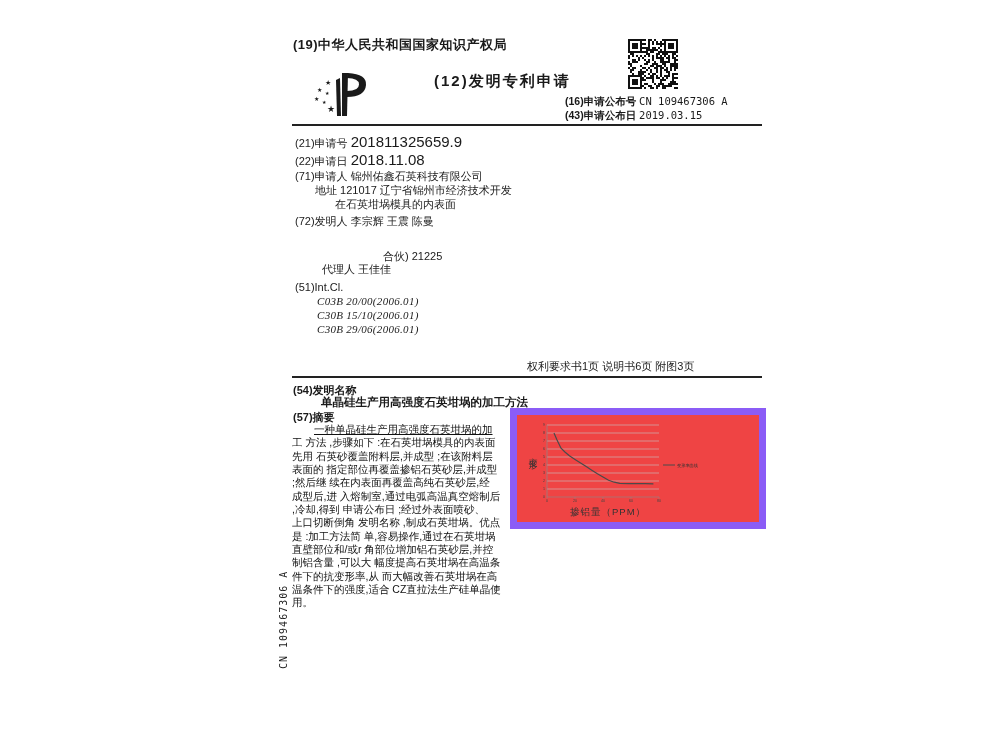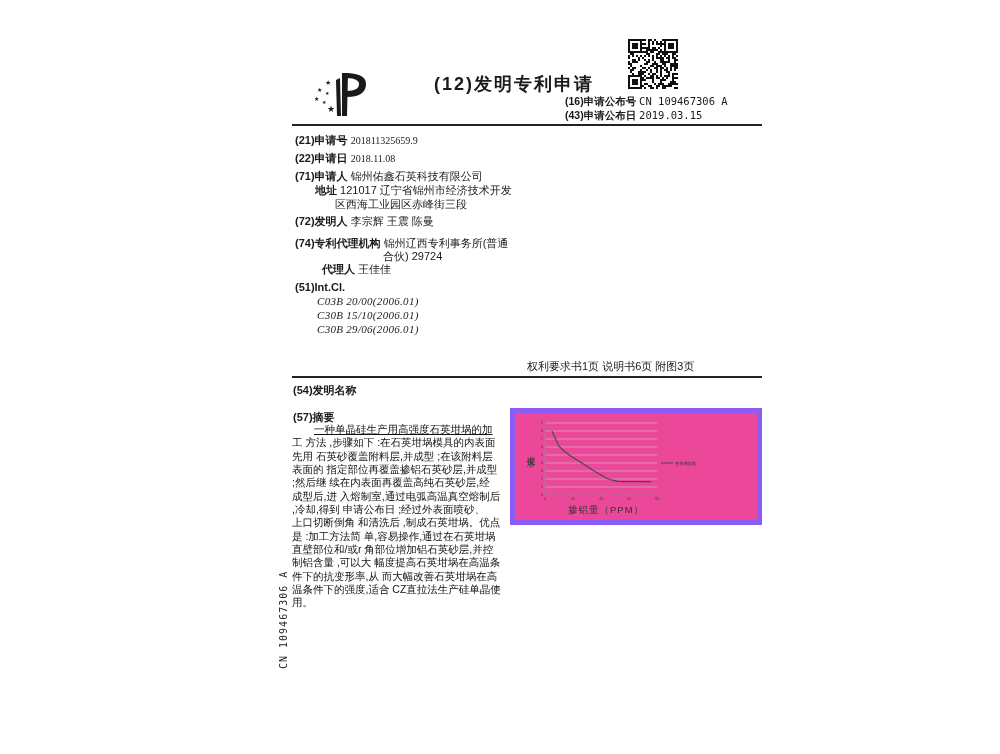--- a/index.html
+++ b/index.html
@@ -1,58 +1,59 @@
 <!DOCTYPE html>
 <html><head>
 <meta charset="utf-8">
 <style>
   html,body{margin:0;padding:0;background:#fff;}
   .page{position:relative;width:1000px;height:754px;background:#fff;overflow:hidden;
         font-family:"Liberation Sans",sans-serif;color:#1a1a1a;}
   .abs{position:absolute;white-space:nowrap;}
   .office{left:293px;top:36px;font-size:13px;font-weight:700;letter-spacing:.5px;}
   .logo{left:313px;top:70px;}
-  .doc-type{left:434px;top:72px;font-size:18px;font-weight:700;letter-spacing:2px;}
+  .doc-type{left:434px;top:72px;font-size:15px;font-weight:700;letter-spacing:2px;}
   .qr{left:628px;top:39px;}
   .pub-line{font-size:10.5px;font-weight:600;}
   .pub1{left:565px;top:95px;}
   .pub2{left:565px;top:109px;text-align:center;}
   .mono{font-family:"DejaVu Sans Mono",monospace;font-weight:400;font-size:10.5px;}
   .rule{position:absolute;background:#222;height:2px;}
   .rule1{left:292px;top:124px;width:470px;}
   .rule2{left:292px;top:376px;width:470px;height:1.5px;}
   .b-row{position:absolute;left:295px;font-size:11px;}
-  .b-label{font-weight:700;text-align:center;}
+  .b-label{font-weight:400;text-align:center;}
   .b-val{font-weight:400;}
-  .num{font-family:Liberation Serif, serif;font-size:10px;}
+  .num{font-family:Liberation Sans, sans-serif;font-size:15px;}
   .intcl-code{position:absolute;left:317px;font-family:"Liberation Serif",serif;
               font-style:italic;font-size:11px;letter-spacing:.3px;}
   .pages-info{left:527px;top:359px;font-size:11px;text-align:right;}
   .sec-label{font-size:11px;font-weight:700;}
   .invention-title{left:321px;top:395px;font-size:11.5px;font-weight:700;}
   .abstract{position:absolute;left:292px;top:423px;width:212px;font-size:10.5px;
             line-height:13.35px;color:#111;}
   .abs-line{white-space:nowrap;}
   .abs-line:first-child{padding-left:22px;text-decoration:underline;}
   .chart-box{position:absolute;left:510px;top:408px;width:242px;height:107px;
-             border:5px solid #8b5cf6;background:#ec4899;}
+             border:7px solid #8b5cf6;background:#ef4444;}
   .chart-ylabel{position:absolute;left:9px;top:35px;writing-mode:vertical-rl;
                 font-size:9px;letter-spacing:3px;color:#333;}
   .chart-xlabel{position:absolute;left:36px;top:91px;width:110px;text-align:center;
                 font-size:9.5px;color:#333;letter-spacing:1px;}
   #chart-svg{position:absolute;left:0;top:0;}
   .side-code{left:244px;top:623px;width:80px;height:12px;transform:rotate(-90deg);
              font-family:"DejaVu Sans Mono",monospace;font-size:10px;letter-spacing:1px;
              color:#222;text-align:center;}
 </style>
 </head>
 <body>
 
 <div class="page">
 
+  <div class="abs office">(19)中华人民共和国国家知识产权局</div>
 
   <svg class="abs logo" width="60" height="48" viewBox="0 0 60 48">
     <g fill="#1a1a1a">
       <polygon points="29,3 35,3 34,46 29,46"></polygon>
       <polygon points="23,10 27,8 28,46 24,46"></polygon>
       <path d="M35,3 Q54,4 53,15 Q52,27 34,27 L34,21 Q46,21 46,14.5 Q46,8 34,8 Z"></path>
       <text x="12" y="15" font-size="7">★</text>
       <text x="4" y="22" font-size="6">★</text>
       <text x="12" y="25" font-size="5">★</text>
       <text x="1" y="31" font-size="6">★</text>
@@ -422,60 +423,57 @@
   </div>
   <div class="b-row" style="top:169px">
     <span class="b-label">(71)申请人</span>
     <span class="b-val">锦州佑鑫石英科技有限公司</span>
   </div>
   <div class="b-row" style="top:183px;left:315px">
     <span class="b-label">地址</span>
     <span class="b-val">121017 辽宁省锦州市经济技术开发</span>
   </div>
   <div class="b-row" style="top:197px;left:335px">
-    <span class="b-val">区西海工业园区赤峰街三段</span>
+    <span class="b-val">在石英坩埚模具的内表面</span>
   </div>
   <div class="b-row" style="top:214px">
     <span class="b-label">(72)发明人</span>
     <span class="b-val">李宗辉  王震  陈曼</span>
   </div>
-  <div class="b-row" style="top:236px">
-    <span class="b-label">(74)专利代理机构</span>
-    <span class="b-val">锦州辽西专利事务所(普通</span>
-  </div>
   <div class="b-row" style="top:249px;left:383px">
-    <span class="b-val">合伙) 29724</span>
+    <span class="b-val">合伙) 21225</span>
   </div>
   <div class="b-row" style="top:262px;left:322px">
     <span class="b-label">代理人</span>
     <span class="b-val">王佳佳</span>
   </div>
   <div class="b-row" style="top:281px">
     <span class="b-label">(51)Int.Cl.</span>
   </div>
   <div class="intcl-code" style="top:295px">C03B 20/00(2006.01)</div>
   <div class="intcl-code" style="top:309px">C30B 15/10(2006.01)</div>
   <div class="intcl-code" style="top:323px">C30B 29/06(2006.01)</div>
 
   <div class="abs pages-info">权利要求书1页  说明书6页  附图3页</div>
 
   <div class="rule rule2"></div>
 
   <div class="abs sec-label" style="left:293px;top:383px">(54)发明名称</div>
+  <div class="abs invention-title">单晶硅生产用高强度石英坩埚的加工方法</div>
   <div class="abs sec-label" style="left:293px;top:410px">(57)摘要</div>
 
   <div class="abstract">
     <div class="abs-line">一种单晶硅生产用高强度石英坩埚的加</div>
     <div class="abs-line">工 方法 ,步骤如下 :在石英坩埚模具的内表面</div>
     <div class="abs-line">先用 石英砂覆盖附料层,并成型 ;在该附料层</div>
     <div class="abs-line">表面的 指定部位再覆盖掺铝石英砂层,并成型</div>
     <div class="abs-line">;然后继 续在内表面再覆盖高纯石英砂层,经</div>
     <div class="abs-line">成型后,进 入熔制室,通过电弧高温真空熔制后</div>
     <div class="abs-line">,冷却,得到 申请公布日 ;经过外表面喷砂、</div>
-    <div class="abs-line">上口切断倒角 和清洗后 ,制成石英坩埚。优点</div>
+    <div class="abs-line">上口切断倒角 发明名称 ,制成石英坩埚。优点</div>
     <div class="abs-line">是 :加工方法简 单,容易操作,通过在石英坩埚</div>
     <div class="abs-line">直壁部位和/或r 角部位增加铝石英砂层,并控</div>
     <div class="abs-line">制铝含量 ,可以大 幅度提高石英坩埚在高温条</div>
     <div class="abs-line">件下的抗变形率,从 而大幅改善石英坩埚在高</div>
     <div class="abs-line">温条件下的强度,适合 CZ直拉法生产硅单晶使</div>
     <div class="abs-line">用。</div>
   </div>
 
   <div class="chart-box">
     <svg id="chart-svg" width="242" height="107" viewBox="0 0 242 107">

